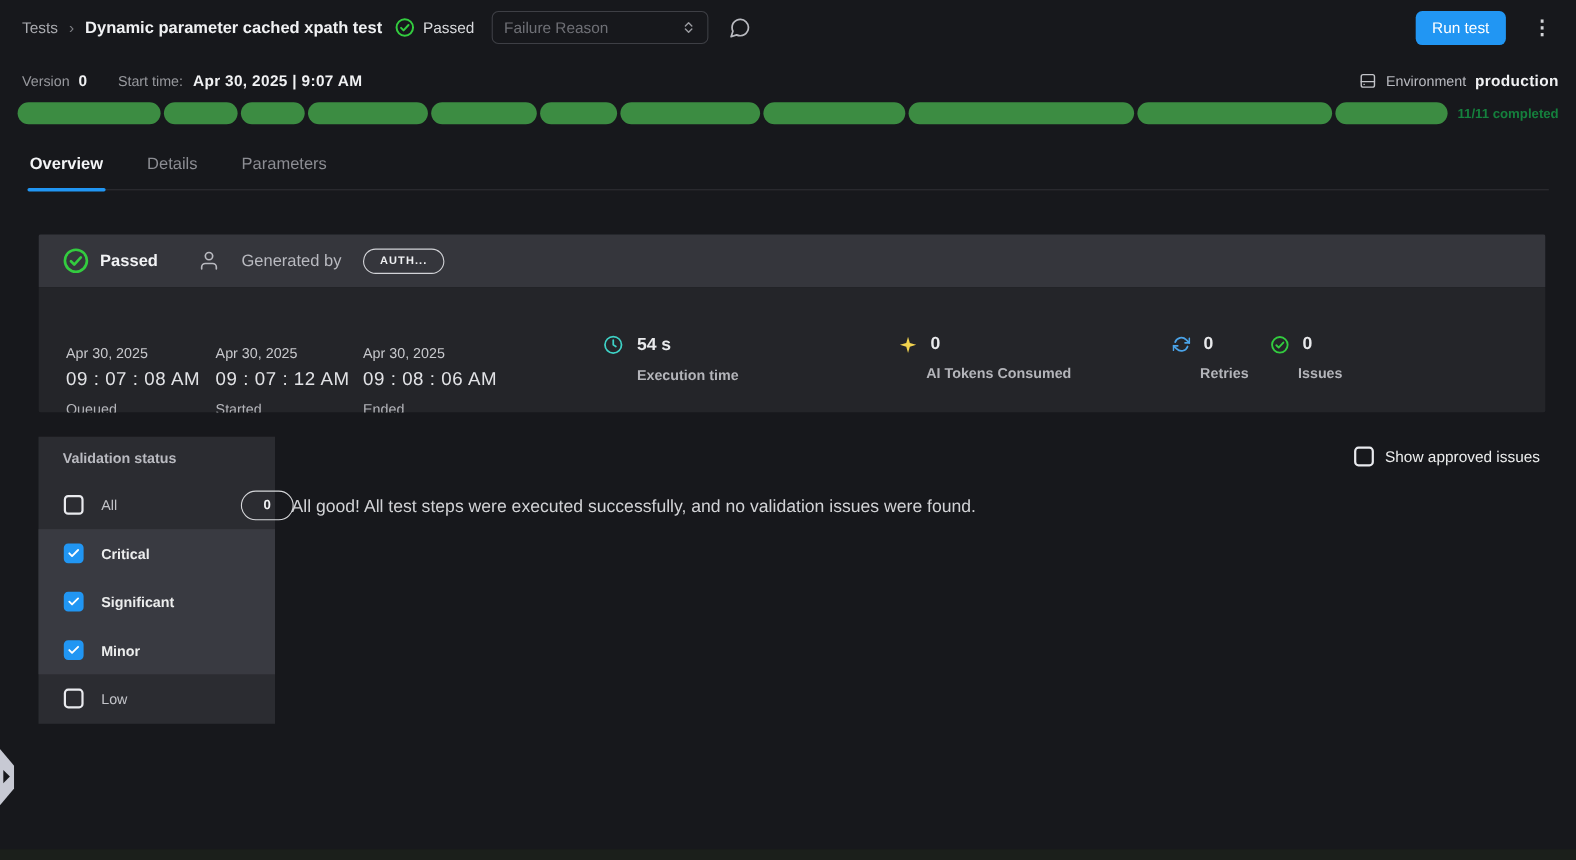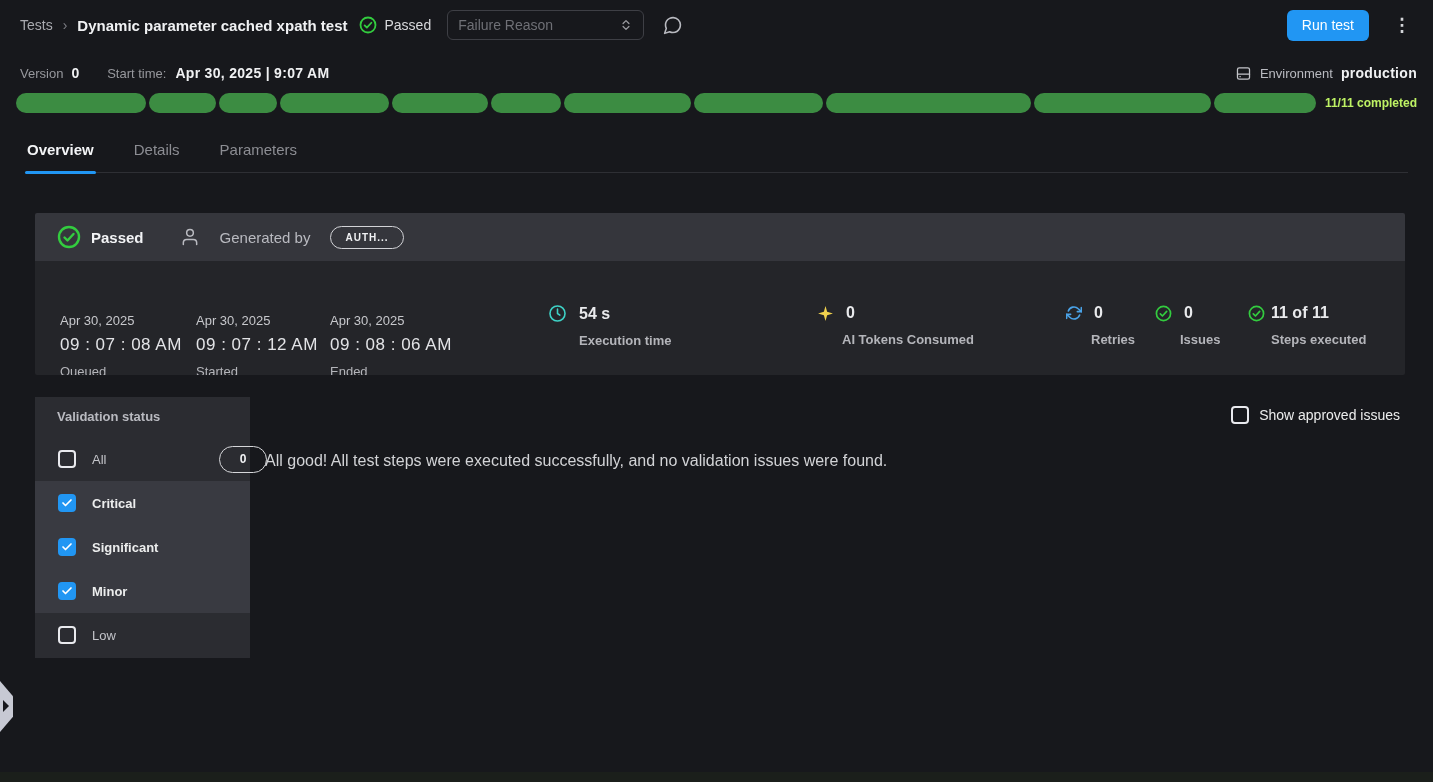--- a/index.html
+++ b/index.html
@@ -29,21 +29,21 @@
   .meta .version-val { margin-left:8px; font-size:14px; }
   .meta .start-lbl { margin-left:28px; }
   .meta .start-val { margin-left:9px; font-size:14px; letter-spacing:.3px; }
   .meta-right { margin-left:auto; display:flex; align-items:center; gap:8px;text-align:right; }
   .meta-right .env-lbl { color:#b9bac0; font-size:13px; }
   .meta-right .env-val { color:#f0f1f3; font-weight:700; font-size:14px; letter-spacing:.3px; }
 
   
   .progress { position:absolute; top:93px; left:16px; width:1300px; height:20px; display:flex; gap:3px; }
   .progress .seg { height:20px; background:#3c8c42; border-radius:10px; }
-  .progress-label { position:absolute; top:96px; right:16px; font-size:12px; font-weight:700; color:#bef264; }
+  .progress-label { position:absolute; top:96px; right:16px; font-size:12px; font-weight:700; color:#15803d; }
 
   
   .tabs { position:absolute; top:133px; left:25px; right:25px; height:40px; display:flex; gap:36px; border-bottom:1px solid #2e2f34; }
   .tab { font-size:15px; color:#8c8d93; padding:8px 2px 14px; cursor:pointer; position:relative; }
   .tab.active { color:#f4f5f7; font-weight:600; }
   .tab.active::after { content:""; position:absolute; left:0; right:0; bottom:-2px; height:3px; background:#2196f3; border-radius:2px; }
 
   
   .card { position:absolute; top:213px; left:35px; width:1370px; height:162px; border-radius:2px; overflow:hidden; }
   .card-header { height:48px; background:#35363c; display:flex; align-items:center; padding:0 22px; gap:10px; }
@@ -236,30 +236,20 @@
         <div class="row">
           <svg width="17" height="17" viewBox="0 0 24 24" fill="none" stroke="#33cc3f" stroke-width="2.4" stroke-linecap="round" stroke-linejoin="round">
             <circle cx="12" cy="12" r="10"></circle>
               <polyline points="7.5 12.5 10.5 15.5 16.5 9"></polyline>
           </svg>
           <span class="v">0</span>
         </div>
         <div class="l">Issues</div>
       </div>
 
-      <div class="metric" style="left:1213px">
-        <div class="row" style="gap:6px">
-          <svg width="17" height="17" viewBox="0 0 24 24" fill="none" stroke="#33cc3f" stroke-width="2.4" stroke-linecap="round" stroke-linejoin="round">
-            <circle cx="12" cy="12" r="10"></circle>
-              <polyline points="7.5 12.5 10.5 15.5 16.5 9"></polyline>
-          </svg>
-          <span class="v">11 of 11</span>
-        </div>
-        <div class="l" style="margin-left:23px">Steps executed</div>
-      </div>
 
     </div>
   </section>
 
   <aside class="filter">
     <div class="filter-title">Validation status</div>
 
     <div class="frow" style="top:40px">
       <span class="cb unchecked"></span>
       <span class="flabel">All</span>

